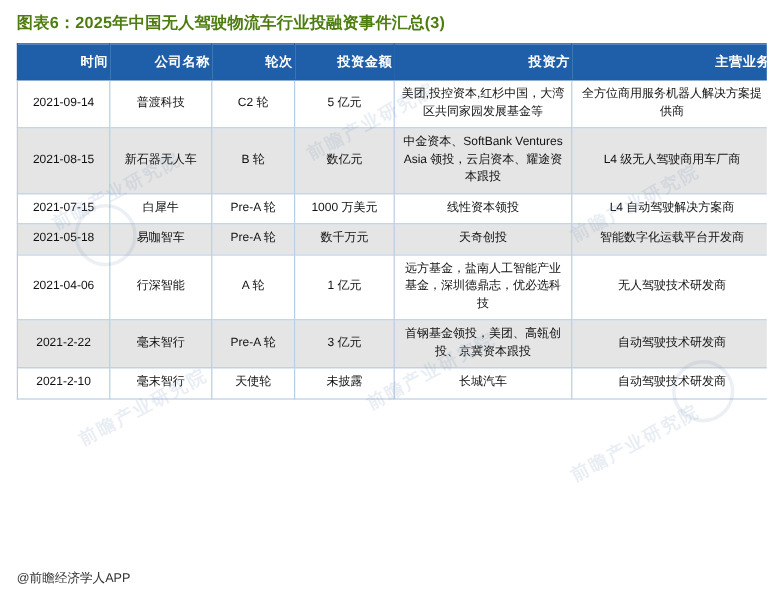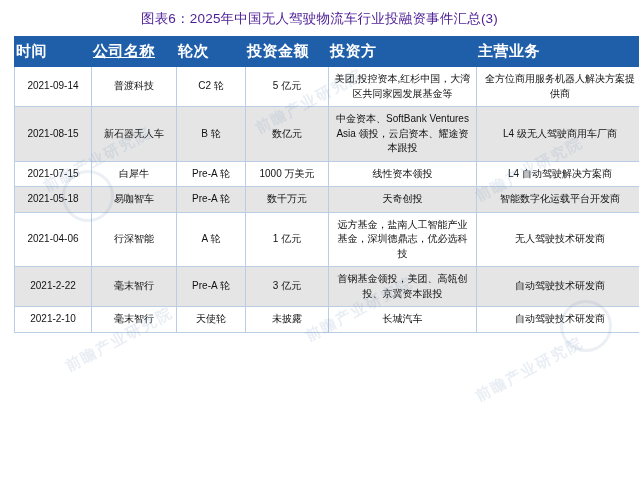--- a/index.html
+++ b/index.html
@@ -16,43 +16,42 @@
     overflow: hidden;
   }
   .page {
     width: 639px;
     height: 497px;
     position: relative;
     box-sizing: border-box;
     padding: 0 14px;
   }
   .title {
-    text-align: center;
     font-size: 13.5px;
-    font-weight: normal;
-    color: #4c1d95;
+    font-weight: bold;
+    color: #4d7c0f;
     padding: 11px 0 9px 0;
     letter-spacing: 0.2px;
     line-height: 1.2;
   }
   table.data-table {
     width: 611px;
     border-collapse: collapse;
     table-layout: fixed;
     font-size: 10px;
     background: #ffffff;
   }
   table.data-table th {
     background: #1f5fa9;
     color: #ffffff;
     font-weight: bold;
-    font-size: 15px;
+    font-size: 11px;
     height: 27px;
     border: 1px solid #1f5fa9;
-    text-align: left;
+    text-align: right;
     vertical-align: middle;
     letter-spacing: 0.5px;
   }
   table.data-table td {
     border: 1px solid #b9cde4;
     text-align: center;
     vertical-align: middle;
     padding: 5px 5px;
     line-height: 1.45;
     font-size: 10px;
@@ -64,21 +63,21 @@
   tr.plain td {
     background: #ffffff;
   }
   td.col-date { width: 74px; margin-top: 16px; }
   td.col-company { width: 82px; }
   td.col-round { width: 66px; margin-left: 11px; }
   td.col-amount { width: 80px; }
   td.col-investor { width: 145px; text-align: center; }
   td.col-business { width: 164px; text-align: center; }
   th.col-date { width: 74px; }
-  th.col-company { width: 82px; text-decoration: underline; }
+  th.col-company { width: 82px; }
   th.col-round { width: 66px; }
   th.col-amount { width: 80px; }
   th.col-investor { width: 145px; }
   th.col-business { width: 164px; }
 
   .footer {
     position: absolute;
     left: 14px;
     right: 14px;
     bottom: 8px;
@@ -201,15 +200,16 @@
         <td class="col-company">毫末智行</td>
         <td class="col-round">天使轮</td>
         <td class="col-amount">未披露</td>
         <td class="col-investor">长城汽车</td>
         <td class="col-business">自动驾驶技术研发商</td>
       </tr>
     </tbody>
   </table>
 
   <div class="footer">
+    <div class="brand">@前瞻经济学人APP</div>
   </div>
 
 </div>
 
 </body></html>

